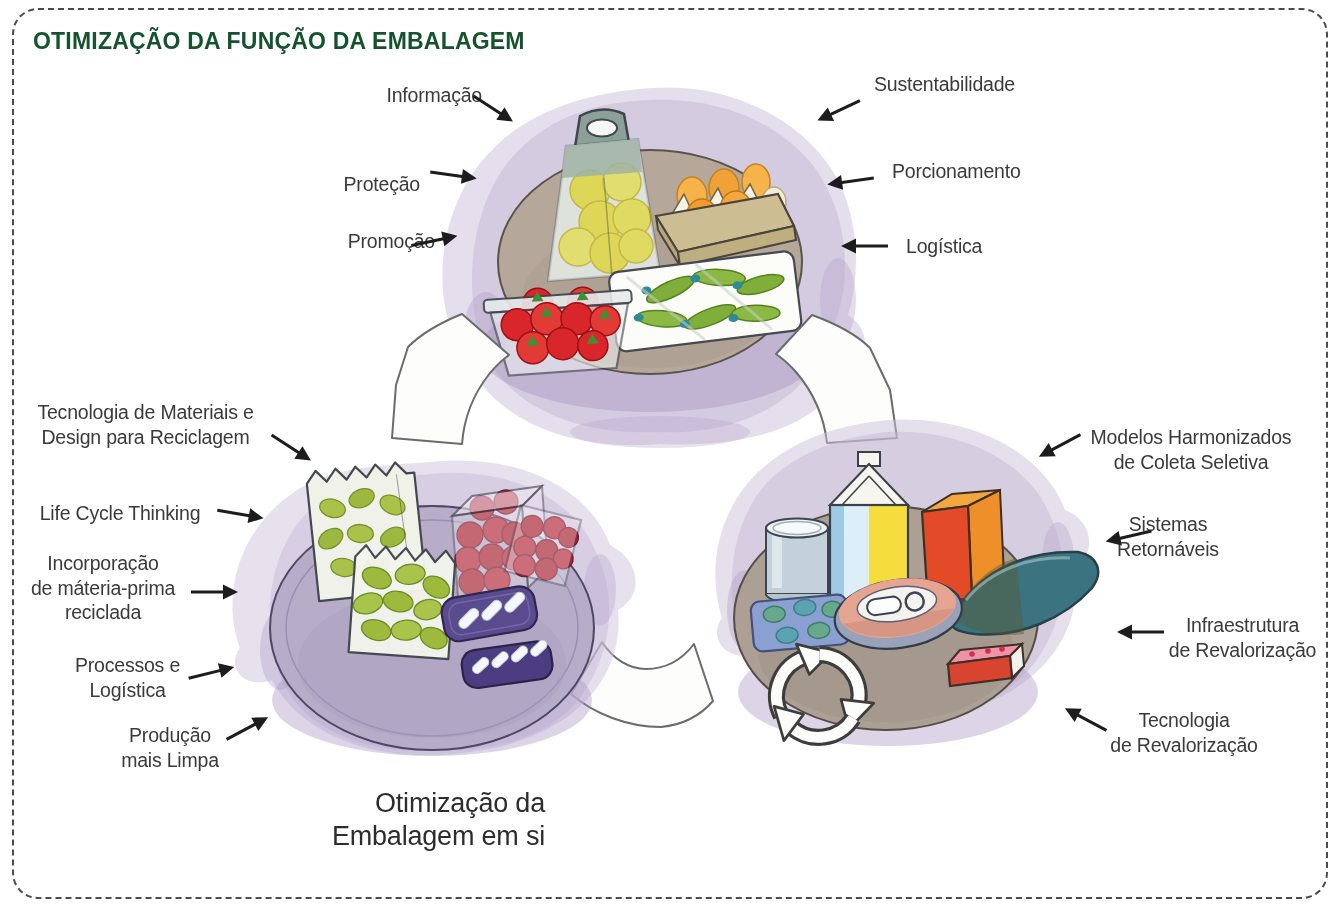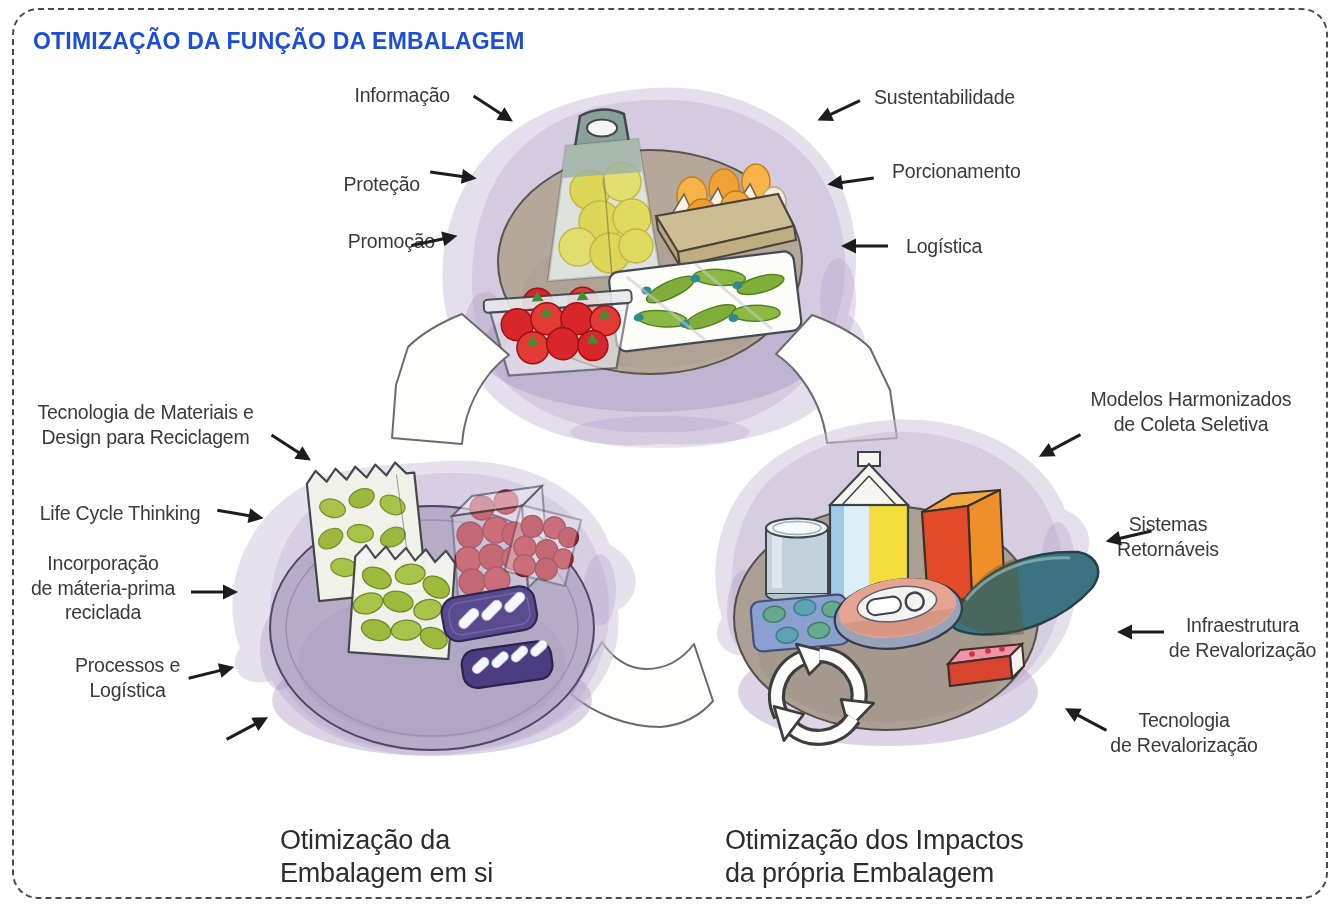--- a/index.html
+++ b/index.html
@@ -6,46 +6,46 @@
   .canvas{
     position:relative;width:1338px;height:911px;background:#ffffff;overflow:hidden;
     font-family:"Liberation Sans","DejaVu Sans",sans-serif;
   }
   .frame{
     position:absolute;left:12px;top:8px;width:1312px;height:887px;
     border:2px dashed #4b4b4b;border-radius:26px;pointer-events:none;
   }
   .title{
     position:absolute;left:33px;top:28px;margin:0;
-    font-size:23px;font-weight:bold;letter-spacing:.2px;color:#1d4ed8;
+    font-size:23px;font-weight:bold;letter-spacing:.2px;color:#14532d;
   }
   .art{position:absolute;left:0;top:0;}
   .lbl{
     position:absolute;font-size:19.5px;line-height:1.26;color:#3a3a3a;
     font-weight:500;letter-spacing:-0.2px;white-space:pre-line;
   }
   .ra{text-align:right}.ctr{text-align:center}
   .cap{
     position:absolute;font-size:27px;line-height:1.24;color:#2d2d2d;
-    text-align:left;white-space:pre-line;font-weight:500;letter-spacing:-0.2px;margin-top:37px;
+    text-align:right;white-space:pre-line;font-weight:500;letter-spacing:-0.2px;
   }
   .arr{position:absolute;width:50px;height:22px;transform-origin:center;}
   
-  .lb1{left:280px;top:83px;width:170px}
+  .lb1{left:312px;top:83px;width:170px}
   .lb2{left:285px;top:172px;width:135px}
   .lb3{left:300px;top:229px;width:135px}
-  .lb4{left:874px;top:85px}
+  .lb4{left:874px;top:72px}
   .lb5{left:892px;top:159px}
   .lb6{left:906px;top:234px}
   .lb7{left:28px;top:400px;width:235px}
   .lb8{left:30px;top:501px;width:180px}
   .lb9{left:18px;top:551px;width:170px}
   .lb10{left:60px;top:653px;width:135px}
   .lb11{left:105px;top:723px;width:130px}
-  .lb12{left:1080px;top:387px;width:222px}
+  .lb12{left:1080px;top:425px;width:222px}
   .lb13{left:1092px;top:512px;width:152px}
   .lb14{left:1160px;top:613px;width:165px}
   .lb15{left:1103px;top:708px;width:162px}
   .cap1{left:280px;top:787px;width:265px}
   .cap2{left:725px;top:787px;width:345px}
   
   .ar1{left:467px;top:97px;transform:rotate(33deg)}
   .ar2{left:427px;top:164px;transform:rotate(8deg)}
   .ar3{left:408px;top:230px;transform:rotate(-12deg)}
   .ar4{left:815px;top:99px;transform:rotate(155deg)}
@@ -331,33 +331,33 @@
   <div class="lbl lb5">Porcionamento</div>
   <div class="lbl lb6">Logística</div>
   <div class="lbl ctr lb7">Tecnologia de Materiais e
 Design para Reciclagem</div>
   <div class="lbl ctr lb8">Life Cycle Thinking</div>
   <div class="lbl ctr lb9">Incorporação
 de máteria-prima
 reciclada</div>
   <div class="lbl ctr lb10">Processos e
 Logística</div>
+  <div class="lbl ctr lb11">Produção
+mais Limpa</div>
   <div class="lbl ctr lb12">Modelos Harmonizados
 de Coleta Seletiva</div>
   <div class="lbl ctr lb13">Sistemas
 Retornáveis</div>
   <div class="lbl ctr lb14">Infraestrutura
 de Revalorização</div>
   <div class="lbl ctr lb15">Tecnologia
 de Revalorização</div>
 
   <div class="cap cap1">Otimização da
 Embalagem em si</div>
-  <div class="cap cap2">Otimização dos Impactos
-da própria Embalagem</div>
 
   <svg class="arr ar1" viewBox="0 0 50 22">
       <line x1="3" y1="11" x2="37" y2="11" stroke="#1d1d1d" stroke-width="3"></line>
       <polygon points="35,3.5 50,11 35,18.5" fill="#1d1d1d"></polygon>
     </svg>
   <svg class="arr ar2" viewBox="0 0 50 22">
       <line x1="3" y1="11" x2="37" y2="11" stroke="#1d1d1d" stroke-width="3"></line>
       <polygon points="35,3.5 50,11 35,18.5" fill="#1d1d1d"></polygon>
     </svg>
   <svg class="arr ar3" viewBox="0 0 50 22">

